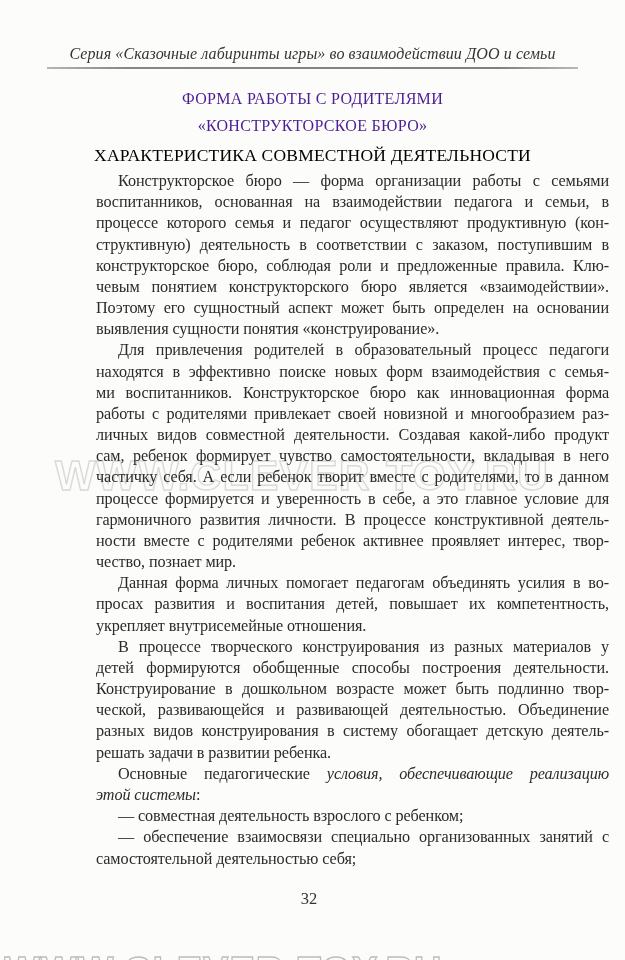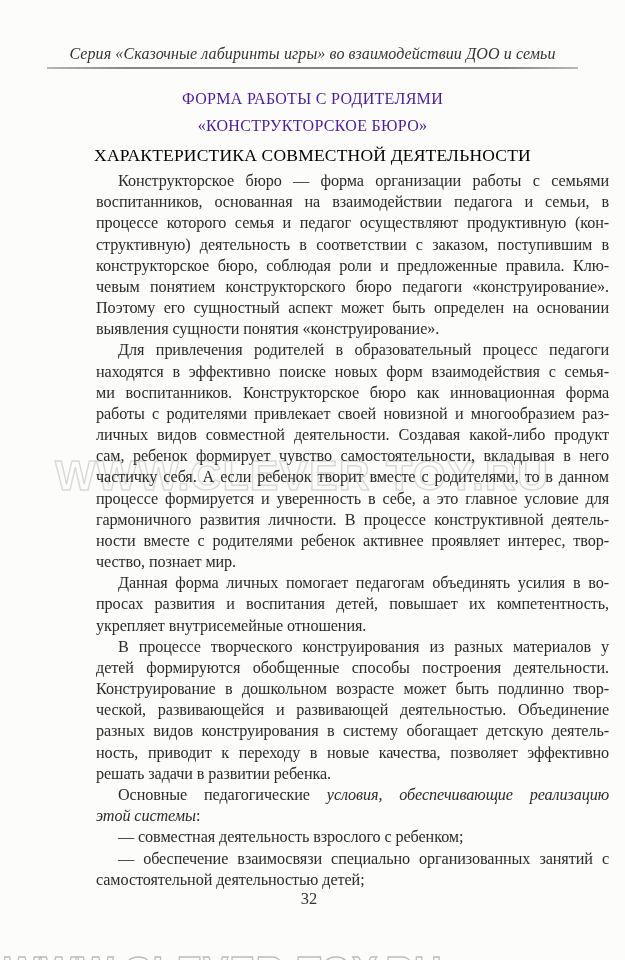--- a/index.html
+++ b/index.html
@@ -109,21 +109,21 @@
   <div class="heading">ХАРАКТЕРИСТИКА СОВМЕСТНОЙ ДЕЯТЕЛЬНОСТИ</div>
 
   <div class="wm-mid">WWW.CLEVER-TOY.RU</div>
 
   <div class="body">
     <div class="ln j ind">Конструкторское бюро — форма организации работы с семьями</div>
     <div class="ln j">воспитанников, основанная на взаимодействии педагога и семьи, в</div>
     <div class="ln j">процессе которого семья и педагог осуществляют продуктивную (кон-</div>
     <div class="ln j">структивную) деятельность в соответствии с заказом, поступившим в</div>
     <div class="ln j">конструкторское бюро, соблюдая роли и предложенные правила. Клю-</div>
-    <div class="ln j">чевым понятием конструкторского бюро педагоги «конструирование».</div>
+    <div class="ln j">чевым понятием конструкторского бюро является «взаимодействии».</div>
     <div class="ln j">Поэтому его сущностный аспект может быть определен на основании</div>
     <div class="ln l">выявления сущности понятия «конструирование».</div>
     <div class="ln j ind">Для привлечения родителей в образовательный процесс педагоги</div>
     <div class="ln j">находятся в эффективно поиске новых форм взаимодействия с семья-</div>
     <div class="ln j">ми воспитанников. Конструкторское бюро как инновационная форма</div>
     <div class="ln j">работы с родителями привлекает своей новизной и многообразием раз-</div>
     <div class="ln j">личных видов совместной деятельности. Создавая какой-либо продукт</div>
     <div class="ln j">сам, ребенок формирует чувство самостоятельности, вкладывая в него</div>
     <div class="ln j">частичку себя. А если ребенок творит вместе с родителями, то в данном</div>
     <div class="ln j">процессе формируется и уверенность в себе, а это главное условие для</div>
@@ -131,27 +131,26 @@
     <div class="ln j">ности вместе с родителями ребенок активнее проявляет интерес, твор-</div>
     <div class="ln l">чество, познает мир.</div>
     <div class="ln j ind">Данная форма личных помогает педагогам объединять усилия в во-</div>
     <div class="ln j">просах развития и воспитания детей, повышает их компетентность,</div>
     <div class="ln l">укрепляет внутрисемейные отношения.</div>
     <div class="ln j ind">В процессе творческого конструирования из разных материалов у</div>
     <div class="ln j">детей формируются обобщенные способы построения деятельности.</div>
     <div class="ln j">Конструирование в дошкольном возрасте может быть подлинно твор-</div>
     <div class="ln j">ческой, развивающейся и развивающей деятельностью. Объединение</div>
     <div class="ln j">разных видов конструирования в систему обогащает детскую деятель-</div>
-    <div class="ln j">ность, приводит к переходу в новые качества, позволяет эффективно</div>
     <div class="ln l">решать задачи в развитии ребенка.</div>
     <div class="ln j ind"><span>Основные педагогические </span><span class="it">условия, обеспечивающие реализацию</span></div>
     <div class="ln l"><span class="it">этой системы</span><span>:</span></div>
     <div class="ln l ind">— совместная деятельность взрослого с ребенком;</div>
     <div class="ln j ind">— обеспечение взаимосвязи специально организованных занятий с</div>
-    <div class="ln l">самостоятельной деятельностью детей;</div>
+    <div class="ln l">самостоятельной деятельностью себя;</div>
   </div>
 
   <div class="pagenum">32</div>
 
   <div class="wm-bottom-clip">
     <span>WWW.CLEVER-TOY.RU</span>
   </div>
 
 </div>
 

